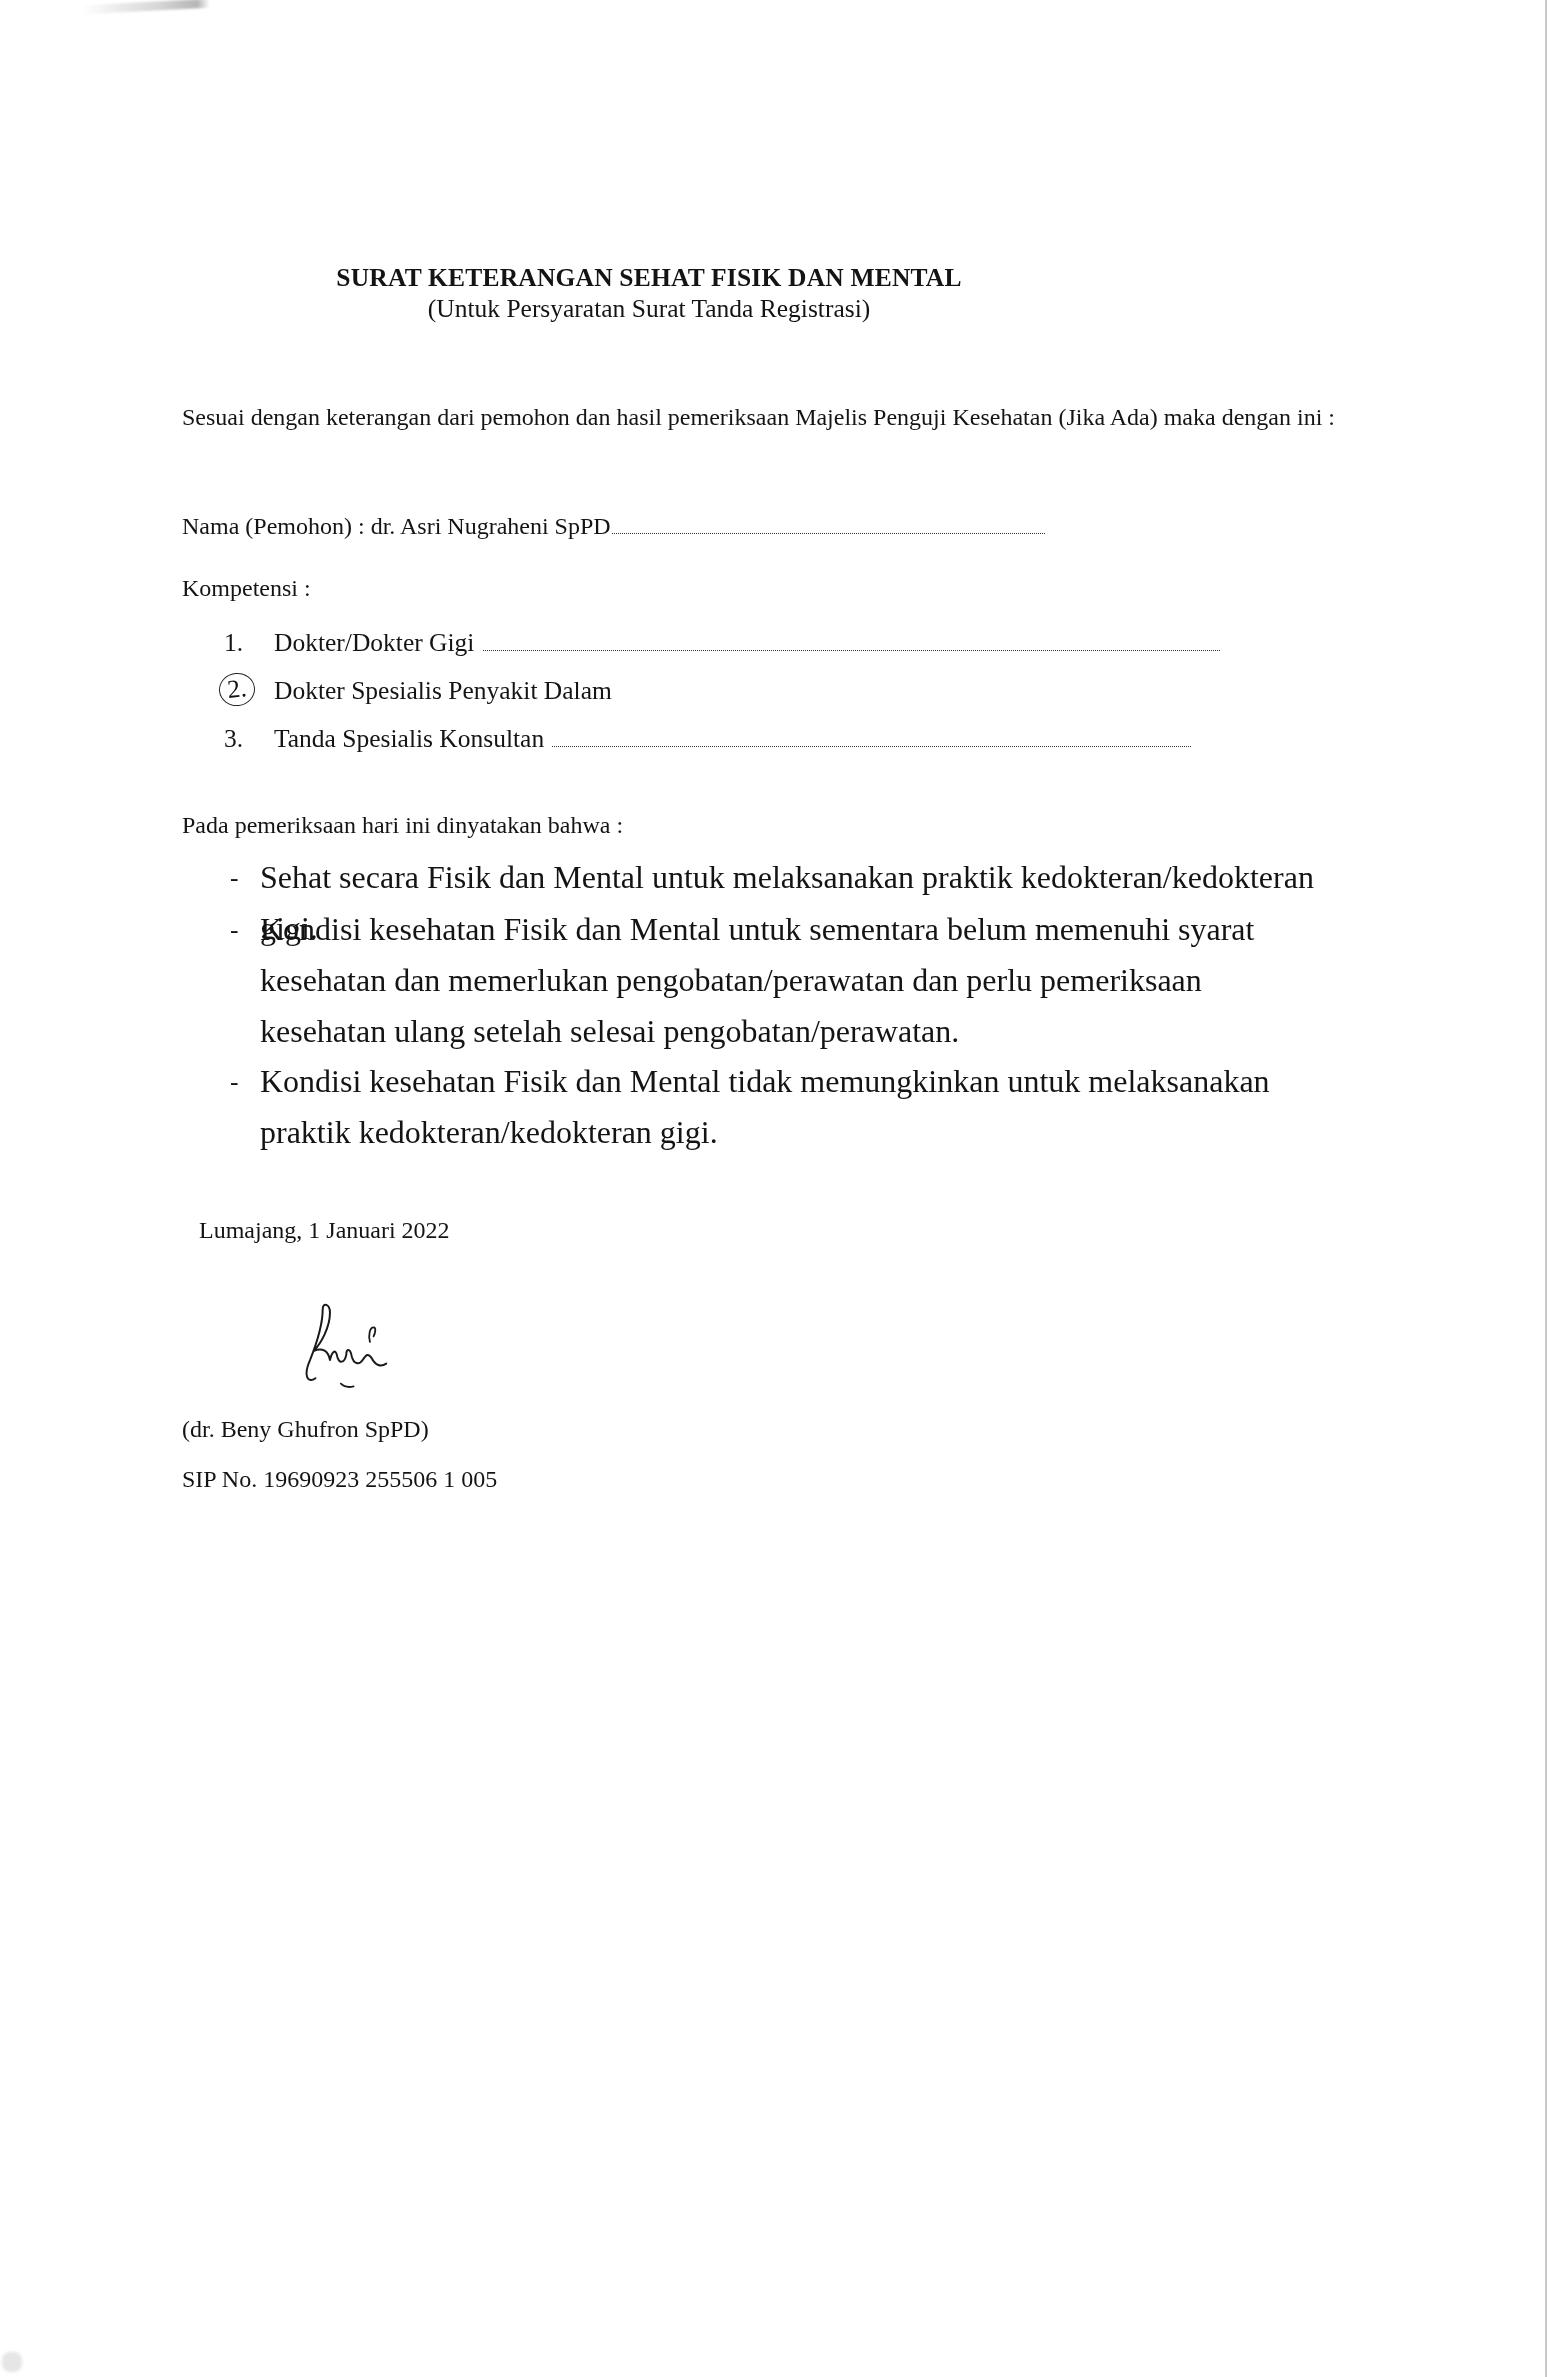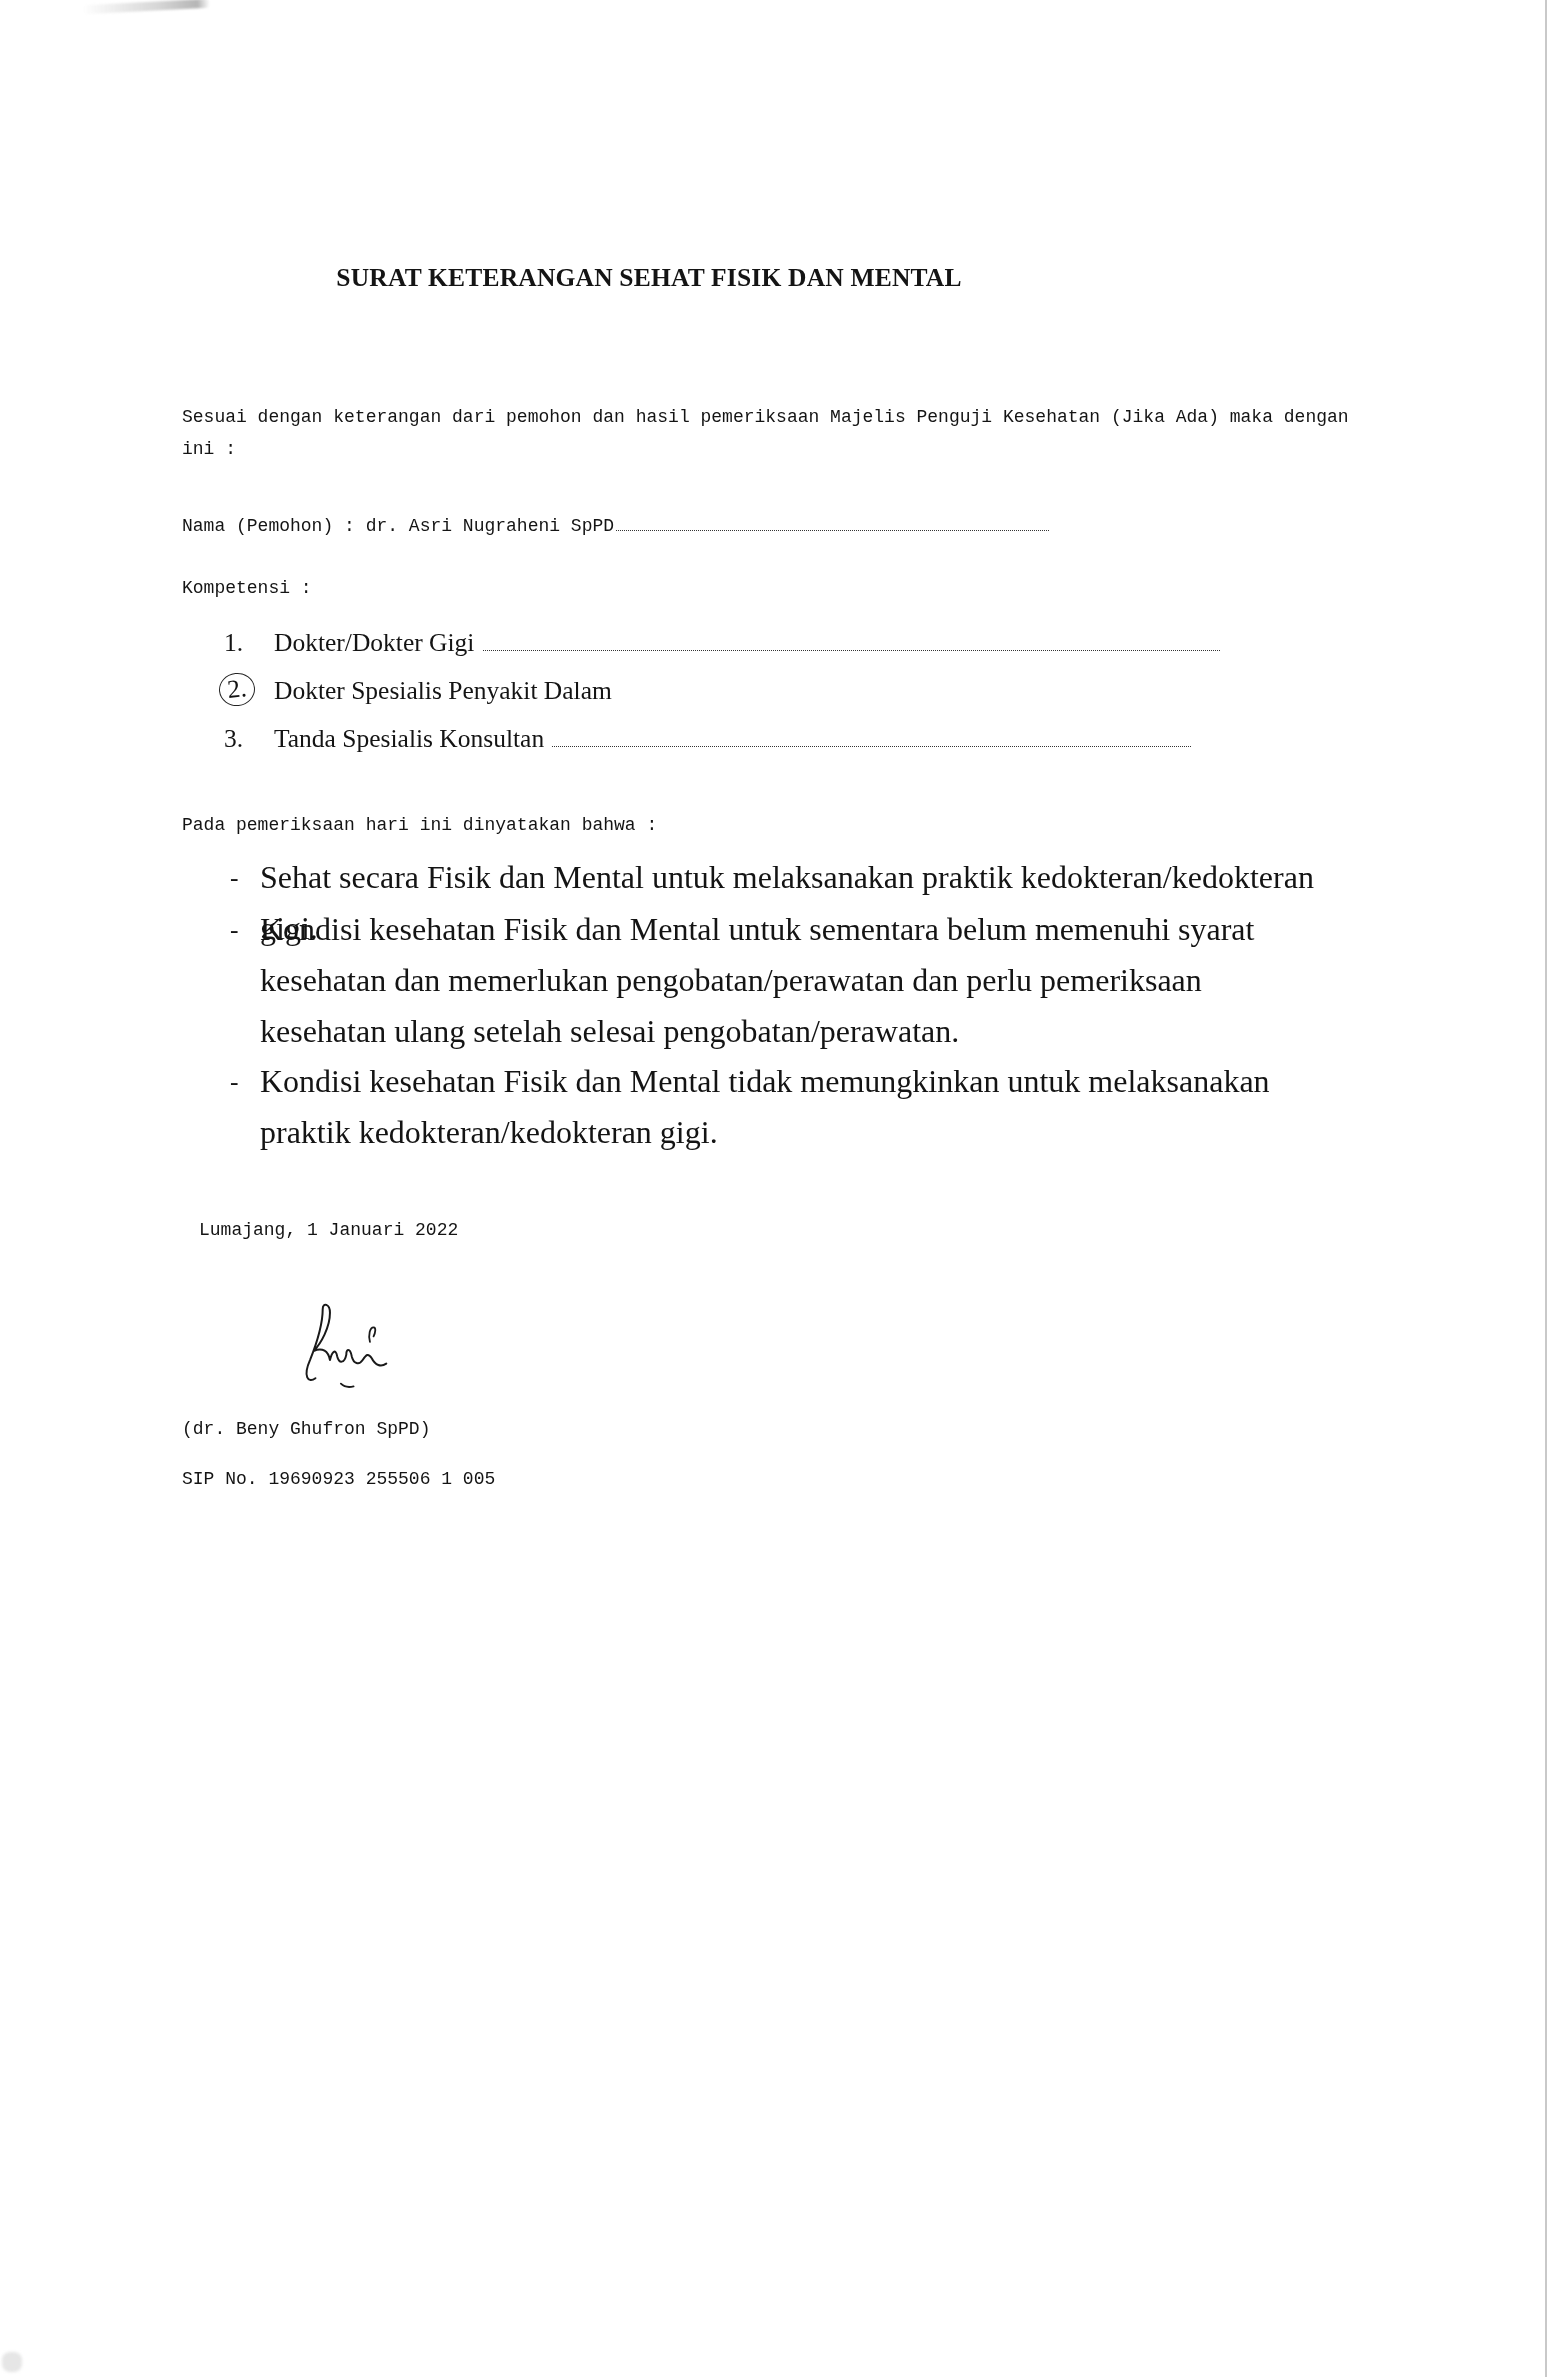--- a/index.html
+++ b/index.html
@@ -51,24 +51,23 @@
       line-height: 31px;
       margin: 0;
     }
     .doc-subtitle {
       font-size: 25.5px;
       line-height: 31px;
       margin: 0;
     }
     .line {
       position: absolute;
-      font-size: 18px;
+      font-size: 24px;
       line-height: 31px;
       white-space: nowrap;
-      font-family: Liberation Mono, monospace;
     }
     .intro { left: 182px; top: 401px; width: 1186px; white-space: normal; line-height: 32px; }
     .name-row { left: 182px; top: 511px; }
     .leader {
       display: inline-block;
       border-bottom: 1.8px dotted #333;
       height: 0;
       vertical-align: baseline;
       margin-left: 1.8px;
     }
@@ -121,20 +120,21 @@
   </style>
 </head>
 <body>
 
 <div class="scan-smudge-top"></div>
 <div class="scan-smudge-bottom"></div>
 <div class="scan-edge-right"></div>
 
 <div class="title-block">
   <p class="doc-title">SURAT KETERANGAN SEHAT FISIK DAN MENTAL</p>
+  <p class="doc-subtitle">(Untuk Persyaratan Surat Tanda Registrasi)</p>
 </div>
 
 <div class="line intro">Sesuai dengan keterangan dari pemohon dan hasil pemeriksaan Majelis Penguji Kesehatan (Jika Ada) maka dengan ini :</div>
 
 <div class="line name-row">
   <span>Nama (Pemohon) : </span><span>dr. Asri Nugraheni SpPD</span><span class="leader" style="width:433px"></span>
 </div>
 
 <div class="line kompetensi-label">Kompetensi :</div>
 

